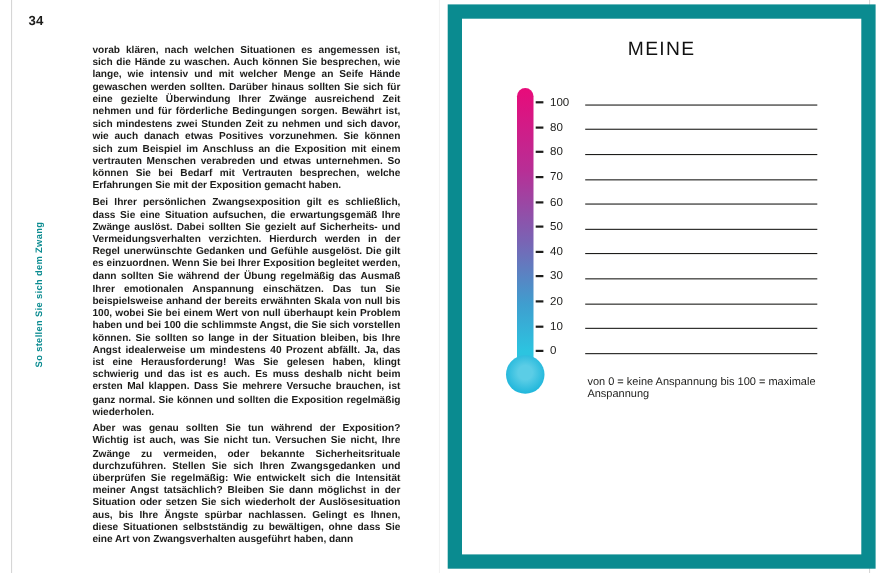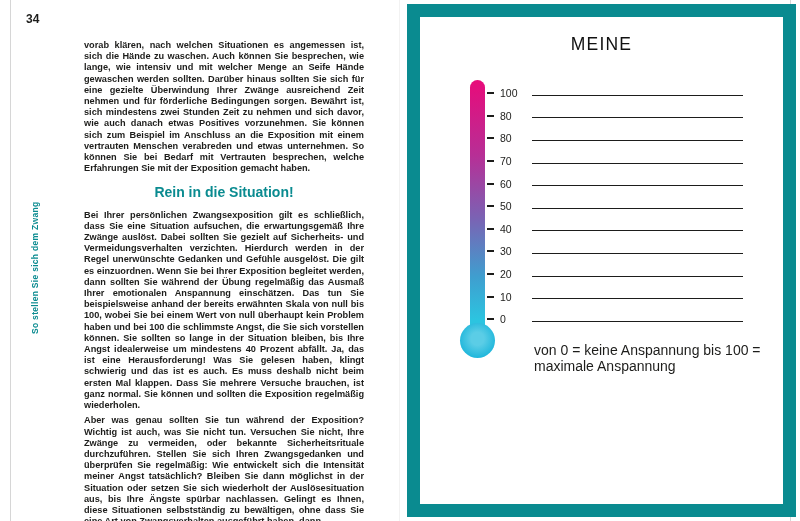--- a/index.html
+++ b/index.html
@@ -76,36 +76,35 @@
   .scale-rows { position: absolute; left: 51px; top: 2px; right: 2px; }
   .scale-row { height: 22.6px; display: flex; align-items: center; }
   .scale-tick { width: 7px; height: 2px; background: #1d1d1b; margin-right: 6px; flex: none; }
   .scale-value { width: 24px; font-size: 10.5px; flex: none; }
   .answer-line {
     flex: 1; height: 0; border-bottom: 1.5px solid #1d1d1b;
     margin-left: 8px; margin-right: 22px; position: relative; top: 2px;
   }
   .scale-caption {
     position: absolute; left: 98px; top: 262px;
-    font-size: 14px; color: #1d1d1b;
+    font-size: 10px; color: #1d1d1b;
   }
 </style>
 </head>
 <body>
 
 <div class="page-edge left"></div>
 <div class="page-edge right"></div>
 <div class="page-gutter"></div>
 
 <div class="left-page">
   <div class="page-number">34</div>
   <div class="sidebar-label">So stellen Sie sich dem Zwang</div>
   <div class="text-column">
     <p>vorab klären, nach welchen Situationen es angemessen ist, sich die Hände zu waschen. Auch können Sie besprechen, wie lange, wie intensiv und mit welcher Menge an Seife Hände gewaschen werden sollten. Darüber hinaus sollten Sie sich für eine gezielte Überwindung Ihrer Zwänge ausreichend Zeit nehmen und für förderliche Bedingungen sorgen. Bewährt ist, sich mindestens zwei Stunden Zeit zu nehmen und sich davor, wie auch danach etwas Positives vorzunehmen. Sie können sich zum Beispiel im Anschluss an die Exposition mit einem vertrauten Menschen verabreden und etwas unternehmen. So können Sie bei Bedarf mit Vertrauten besprechen, welche Erfahrungen Sie mit der Exposition gemacht haben.</p>
-    <h2 class="section-heading">Rein in die Situation!</h2>
     <p>Bei Ihrer persönlichen Zwangsexposition gilt es schließlich, dass Sie eine Situation aufsuchen, die erwartungsgemäß Ihre Zwänge auslöst. Dabei sollten Sie gezielt auf Sicherheits- und Vermeidungsverhalten verzichten. Hierdurch werden in der Regel unerwünschte Gedanken und Gefühle ausgelöst. Die gilt es einzuordnen. Wenn Sie bei Ihrer Exposition begleitet werden, dann sollten Sie während der Übung regelmäßig das Ausmaß Ihrer emotionalen Anspannung einschätzen. Das tun Sie beispielsweise anhand der bereits erwähnten Skala von null bis 100, wobei Sie bei einem Wert von null überhaupt kein Problem haben und bei 100 die schlimmste Angst, die Sie sich vorstellen können. Sie sollten so lange in der Situation bleiben, bis Ihre Angst idealerweise um mindestens 40 Prozent abfällt. Ja, das ist eine Herausforderung! Was Sie gelesen haben, klingt schwierig und das ist es auch. Es muss deshalb nicht beim ersten Mal klappen. Dass Sie mehrere Versuche brauchen, ist ganz normal. Sie können und sollten die Exposition regelmäßig wiederholen.</p>
     <p>Aber was genau sollten Sie tun während der Exposition? Wichtig ist auch, was Sie nicht tun. Versuchen Sie nicht, Ihre Zwänge zu vermeiden, oder bekannte Sicherheitsrituale durchzuführen. Stellen Sie sich Ihren Zwangsgedanken und überprüfen Sie regelmäßig: Wie entwickelt sich die Intensität meiner Angst tatsächlich? Bleiben Sie dann möglichst in der Situation oder setzen Sie sich wiederholt der Auslösesituation aus, bis Ihre Ängste spürbar nachlassen. Gelingt es Ihnen, diese Situationen selbstständig zu bewältigen, ohne dass Sie eine Art von Zwangsverhalten ausgeführt haben, dann</p>
   </div>
 </div>
 
 <div class="right-page">
   <div class="worksheet-frame">
     <div class="worksheet-inner">
       <div class="worksheet-title">
         <div>MEINE</div>

